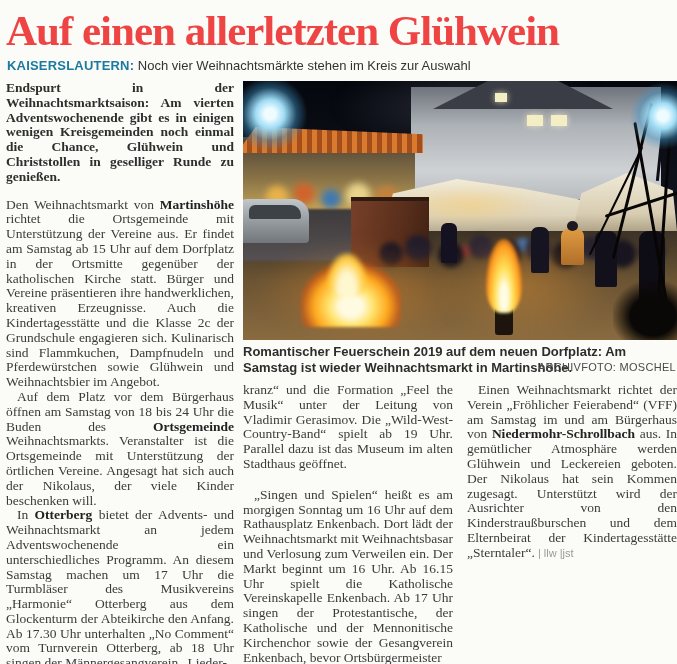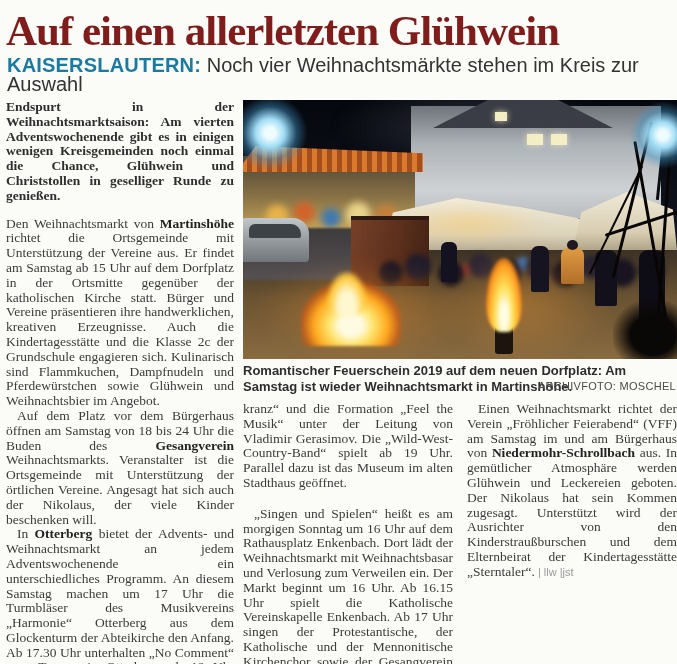--- a/index.html
+++ b/index.html
@@ -11,27 +11,27 @@
     -webkit-hyphens:auto;hyphens:auto;
   }
   .page{position:relative;width:677px;height:664px;padding:0;}
   
   .headline{
     margin:8px 6px 2px 6px;
     font-family:"Liberation Serif", serif;
     font-weight:bold;
     font-size:43px;line-height:46px;
     letter-spacing:-1px;
-    color:#7f1d1d;
+    color:#ef4444;
     white-space:nowrap;
   }
   .kicker{
     margin:2px 6px 6px 7px;
     font-family:"Liberation Sans", sans-serif;
-    font-size:20px;line-height:19px;
+    font-size:13px;line-height:19px;
     color:#333;
   }
   .kicker .loc{
     font-weight:bold;
     color:var(--kicker-color,#1b7a9f);
     letter-spacing:0.2px;
   }
   
   .content{
     display:flex;
@@ -191,21 +191,21 @@
   <div class="kicker">
     <span class="loc">KAISERSLAUTERN:</span><span> Noch vier Weihnachtsmärkte stehen im Kreis zur Auswahl</span>
   </div>
 
   <div class="content">
 
     <div class="col">
       <div class="lead">Endspurt in der Weihnachtsmarktsaison: Am vierten Adventswochenende gibt es in einigen wenigen Kreisgemeinden noch einmal die Chance, Glühwein und Christstollen in geselliger Runde zu genießen.</div>
       <div>
           <p class="para"><span class="">Den Weihnachtsmarkt von </span><span class="b ">Martinshöhe</span><span class=""> richtet die Ortsgemeinde mit Unterstützung der Vereine aus. Er findet am Samstag ab 15 Uhr auf dem Dorfplatz in der Ortsmitte gegenüber der katholischen Kirche statt. Bürger und Vereine präsentieren ihre handwerklichen, kreativen Erzeugnisse. Auch die Kindertagesstätte und die Klasse 2c der Grundschule engagieren sich. Kulinarisch sind Flammkuchen, Dampfnudeln und Pferdewürstchen sowie Glühwein und Weihnachtsbier im Angebot.</span></p>
-          <p class="para indent"><span class="">Auf dem Platz vor dem Bürgerhaus öffnen am Samstag von 18 bis 24 Uhr die Buden des </span><span class="b ">Gesangverein</span><span class=""> Weihnachtsmarkts. Veranstalter ist die Ortsgemeinde mit Unterstützung der örtlichen Vereine. Angesagt hat sich auch der Nikolaus, der viele Kinder beschenken will.</span></p>
+          <p class="para indent"><span class="">Auf dem Platz vor dem Bürgerhaus öffnen am Samstag von 18 bis 24 Uhr die Buden des </span><span class="b ">Ortsgemeinde</span><span class=""> Weihnachtsmarkts. Veranstalter ist die Ortsgemeinde mit Unterstützung der örtlichen Vereine. Angesagt hat sich auch der Nikolaus, der viele Kinder beschenken will.</span></p>
           <p class="para indent"><span class="">In </span><span class="b ">Otterberg</span><span class=""> bietet der Advents- und Weihnachtsmarkt an jedem Adventswochenende ein unterschiedliches Programm. An diesem Samstag machen um 17 Uhr die Turmbläser des Musikvereins „Harmonie“ Otterberg aus dem Glockenturm der Abteikirche den Anfang. Ab 17.30 Uhr unterhalten „No Comment“ vom Turnverein Otterberg, ab 18 Uhr singen der Männergesangverein „Lieder-</span></p>
         </div>
     </div>
 
     <div class="rightarea">
 
       <div class="photo">
         <div class="smoke"></div>
         <div class="bldg-white"></div>
         <div class="gable" style="left:190px;top:-18px;"></div>

